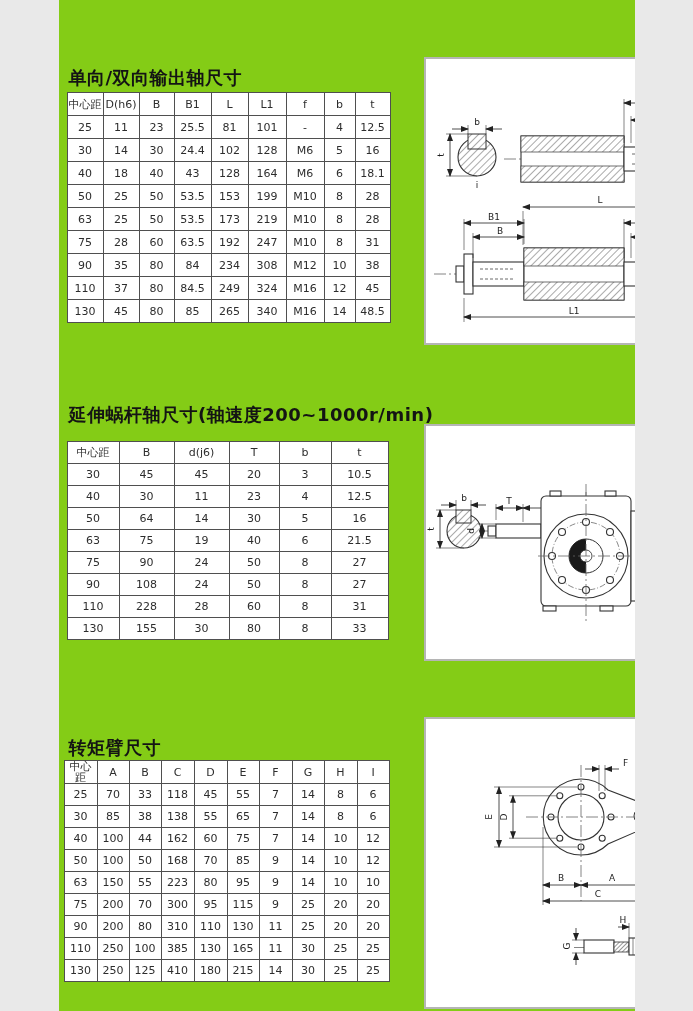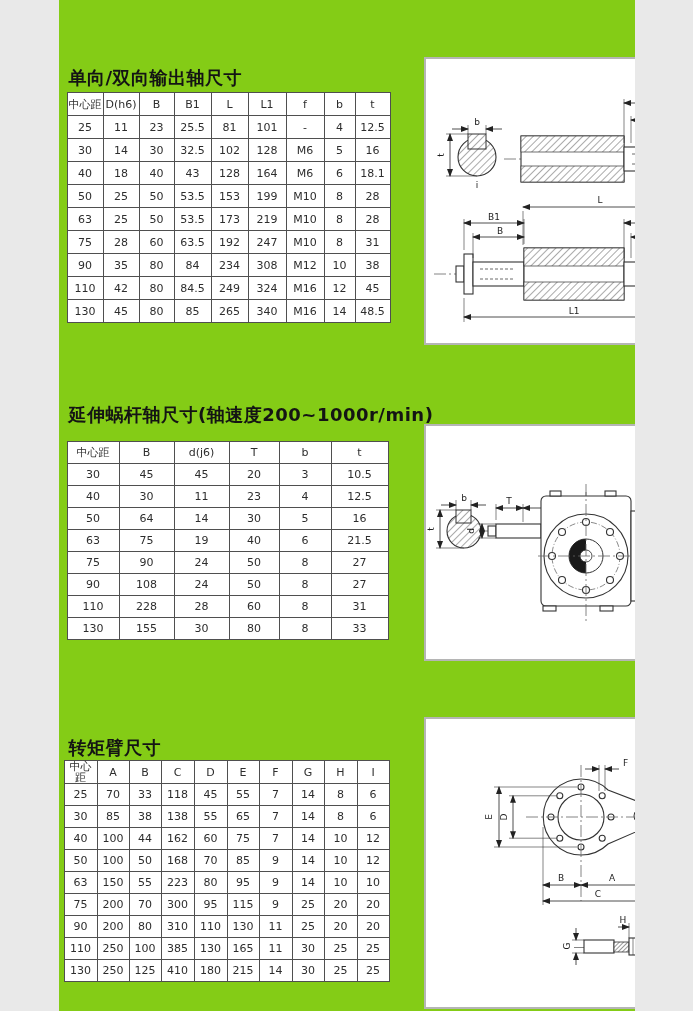--- a/index.html
+++ b/index.html
@@ -79,21 +79,21 @@
           <td>81</td>
           <td>101</td>
           <td>-</td>
           <td>4</td>
           <td>12.5</td>
         </tr>
         <tr>
           <td>30</td>
           <td>14</td>
           <td>30</td>
-          <td>32.5</td>
+          <td>24.4</td>
           <td>102</td>
           <td>128</td>
           <td>M6</td>
           <td>5</td>
           <td>16</td>
         </tr>
         <tr>
           <td>40</td>
           <td>18</td>
           <td>40</td>
@@ -143,21 +143,21 @@
           <td>80</td>
           <td>84</td>
           <td>234</td>
           <td>308</td>
           <td>M12</td>
           <td>10</td>
           <td>38</td>
         </tr>
         <tr>
           <td>110</td>
-          <td>42</td>
+          <td>37</td>
           <td>80</td>
           <td>84.5</td>
           <td>249</td>
           <td>324</td>
           <td>M16</td>
           <td>12</td>
           <td>45</td>
         </tr>
         <tr>
           <td>130</td>

